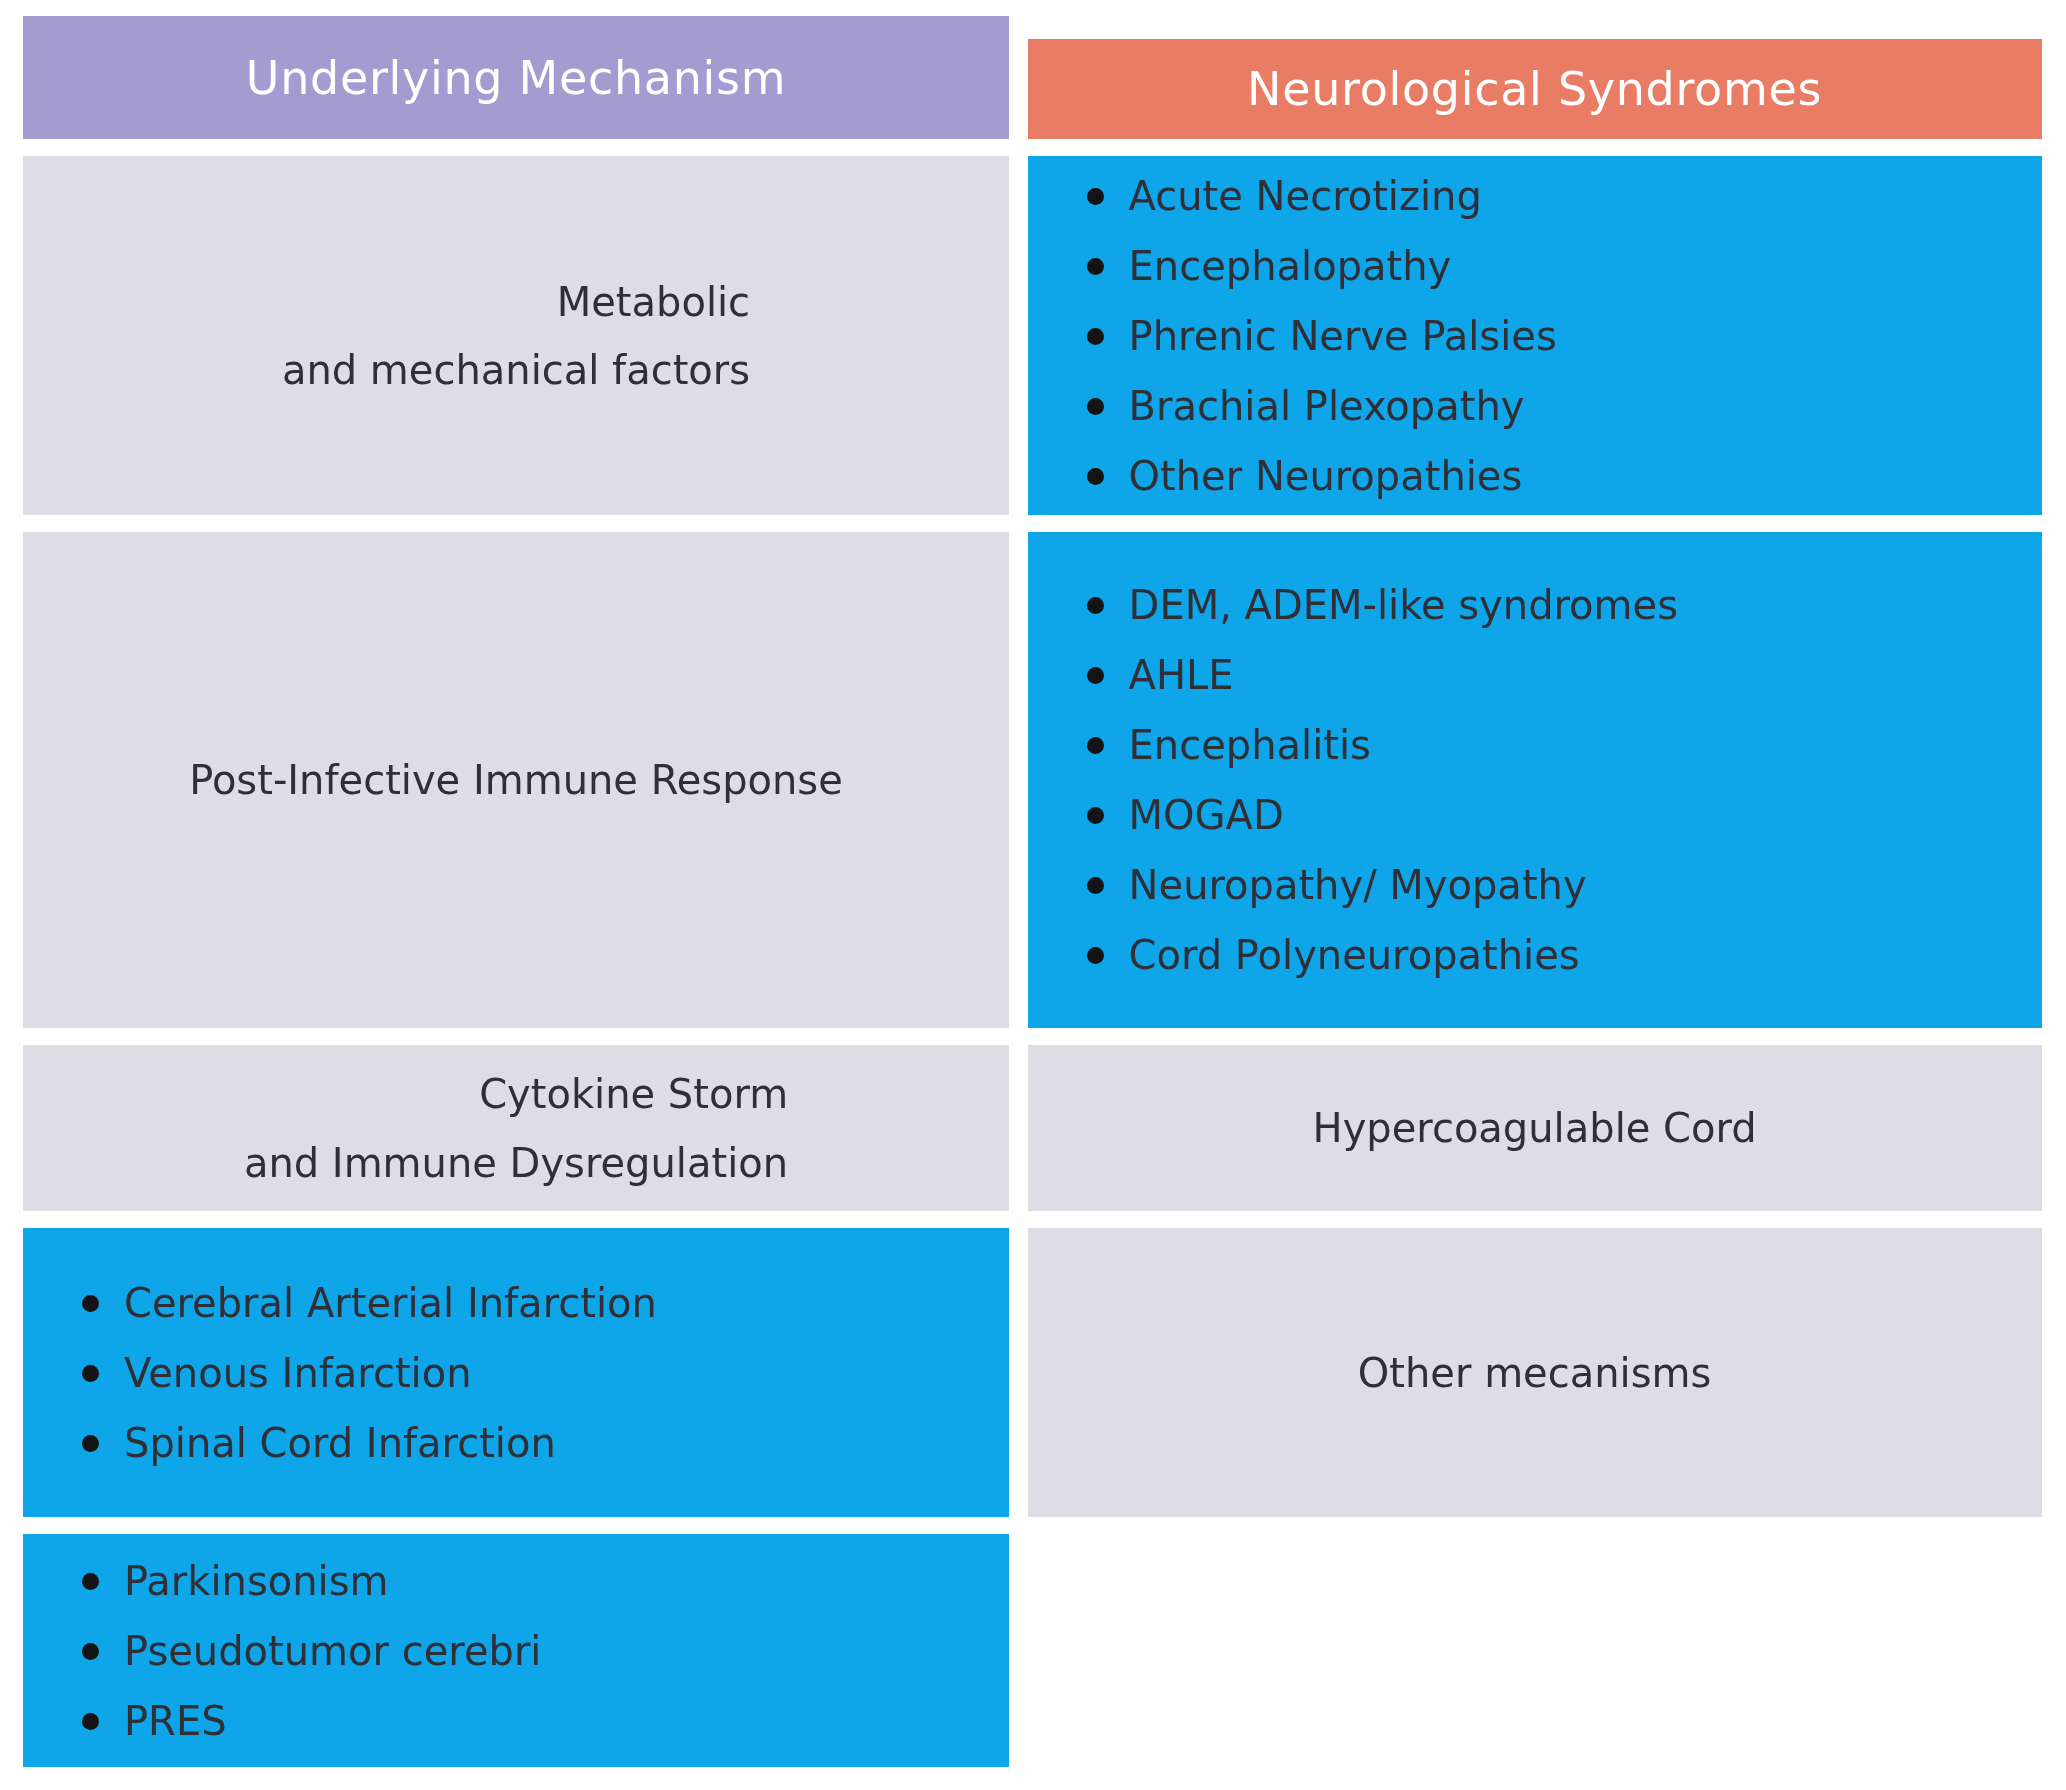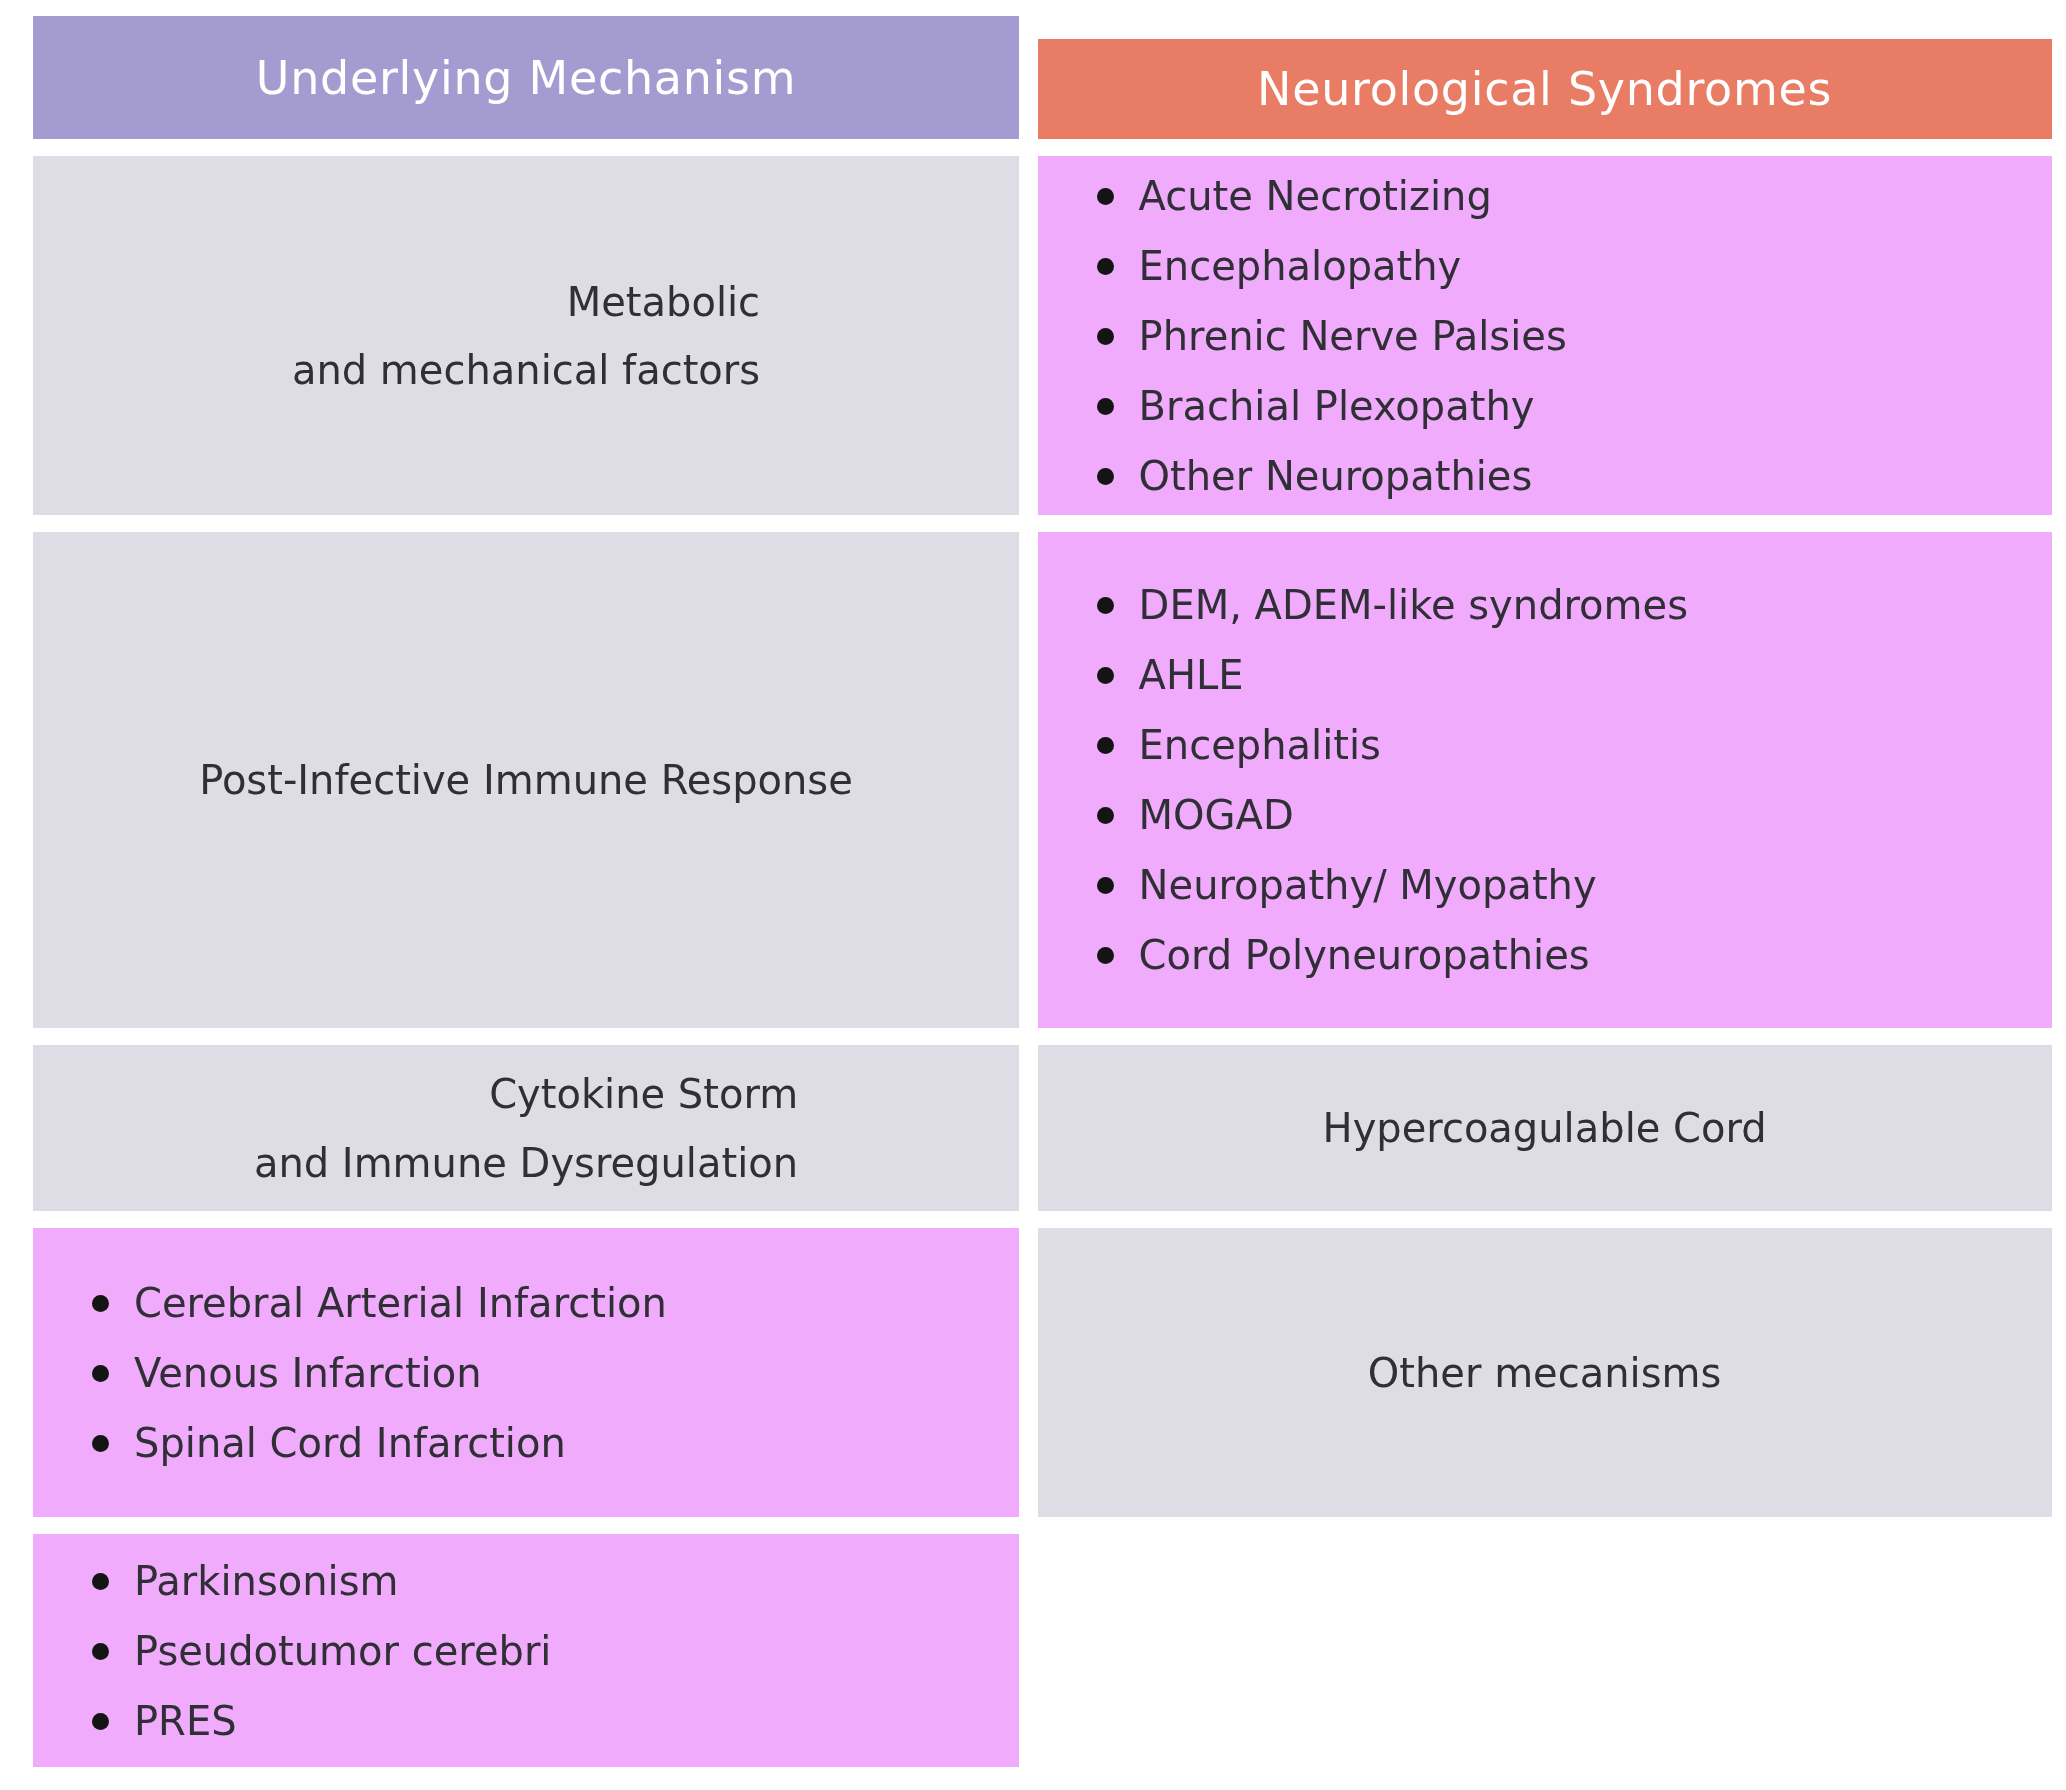--- a/index.html
+++ b/index.html
@@ -10,21 +10,21 @@
   }
   .page {
     position: relative;
     width: 2066px;
     height: 1790px;
     background: #ffffff;
     overflow: hidden;
   }
   .table {
     position: absolute;
-    left: 21px;
+    left: 11px;
     top: 16.4px;
     display: grid;
     grid-template-columns: 986px 1014px;
     grid-template-rows: 123px 359px 496px 166px 289px 233px;
     column-gap: 18.6px;
     row-gap: 17px;
     padding-left: 12px;
   }
   .cell {
     display: flex;
@@ -46,21 +46,21 @@
     font-size: 40px;
     text-align: center;
   }
   .mech .mech-text div {
     line-height: 1.15;
     margin-bottom: 22.4px;
     text-align: right;
   }
   .mech .mech-text div:last-child { margin-bottom: 0; }
   .syn {
-    background: #f0abfc;
+    background: #0ea5e9;
     color: #2f2f35;
     font-size: 40px;
     justify-content: flex-start;
   }
   .syn ul {
     list-style: none;
     margin: 0;
     padding: 0 30px 0 101px;
   }
   .syn li {

